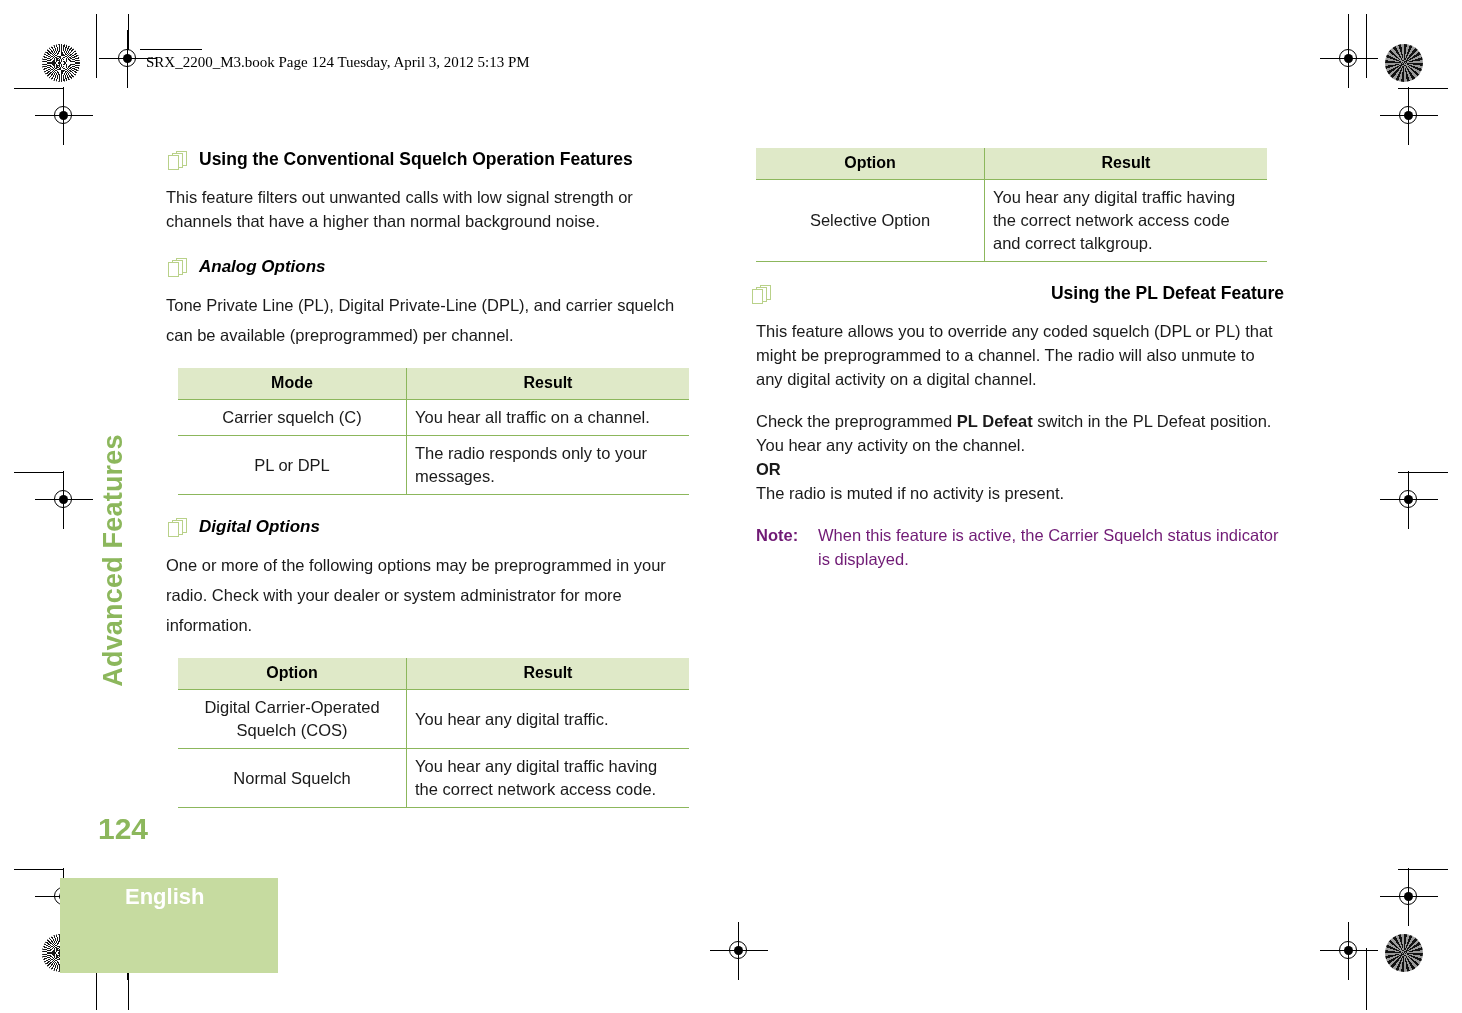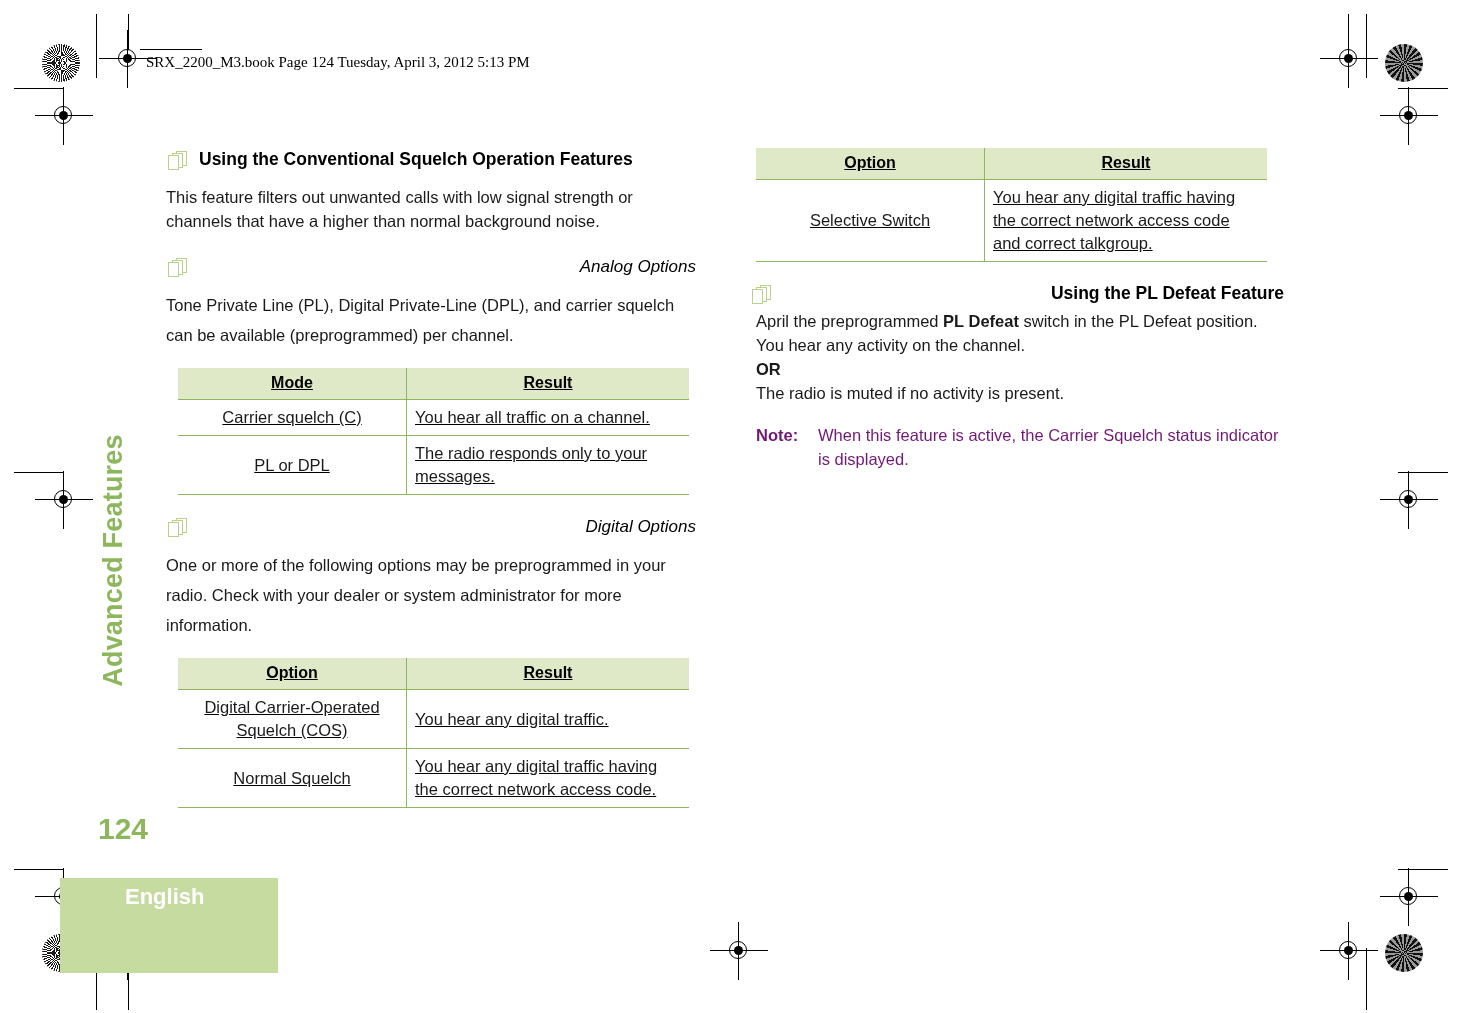--- a/index.html
+++ b/index.html
@@ -141,21 +141,21 @@
     padding-left: 33px;
     margin-bottom: 4px;
   }
   .heading h2, .heading h3 {
     margin: 0;
     font-size: 17.5px;
     line-height: 23px;
     color: #000;
   }
   .heading h2 { font-weight: bold; }
-  .heading h3 { font-weight: normal; font-style: italic; font-size: 17px; text-align: right; }
+  .heading h3 { font-weight: bold; font-style: italic; font-size: 17px; }
 
   .pages-icon {
     position: absolute;
     left: 2px;
     top: 3px;
     width: 22px;
     height: 20px;
   }
   .pages-icon i {
     position: absolute;
@@ -176,21 +176,20 @@
   }
   p.body.loose { line-height: 30px; }
   p.nogap { margin-bottom: 0; }
 
   
   table.doc {
     border-collapse: collapse;
     width: 511px;
     margin: 2px 0 20px 12px;
     table-layout: fixed;
-    text-decoration: underline;
   }
   table.doc th {
     background: #dfe9c8;
     font-size: 16px;
     font-weight: bold;
     color: #000;
     text-align: center;
     padding: 6px 6px 7px;
     border-bottom: 1.3px solid #8cb75c;
   }
@@ -395,37 +394,38 @@
 
     <table class="doc" style="margin-left:0; margin-top:0;">
       <thead>
         <tr>
           <th class="c-opt">Option</th>
           <th class="c-res">Result</th>
         </tr>
       </thead>
       <tbody>
         <tr>
-          <td class="c-opt">Selective Switch</td>
+          <td class="c-opt">Selective Option</td>
           <td class="c-res">You hear any digital traffic having the correct network access code and correct talkgroup.</td>
         </tr>
       </tbody>
     </table>
 
     <div class="heading" style="margin-top:6px; padding-left:26px;text-align:right;">
       <span class="pages-icon" style="left:-4px;">
           <i></i>
           <i></i>
           <i></i>
         </span>
       <h2>Using the PL Defeat Feature</h2>
     </div>
+    <p class="body" style="margin-top:14px;">This feature allows you to override any coded squelch (DPL or PL) that might be preprogrammed to a channel. The radio will also unmute to any digital activity on a digital channel.</p>
 
     <p class="body nogap">
-      <span>April the preprogrammed </span><b class="inline">PL Defeat</b><span> switch in the PL Defeat position. You hear any activity on the channel.</span>
+      <span>Check the preprogrammed </span><b class="inline">PL Defeat</b><span> switch in the PL Defeat position. You hear any activity on the channel.</span>
     </p>
     <p class="body nogap">
       <b class="inline">OR</b>
     </p>
     <p class="body">The radio is muted if no activity is present.</p>
 
     <div class="note-row" style="margin-top:16px;">
       <div class="note-label">Note:</div>
       <div class="note-text">When this feature is active, the Carrier Squelch status indicator is displayed.</div>
     </div>

